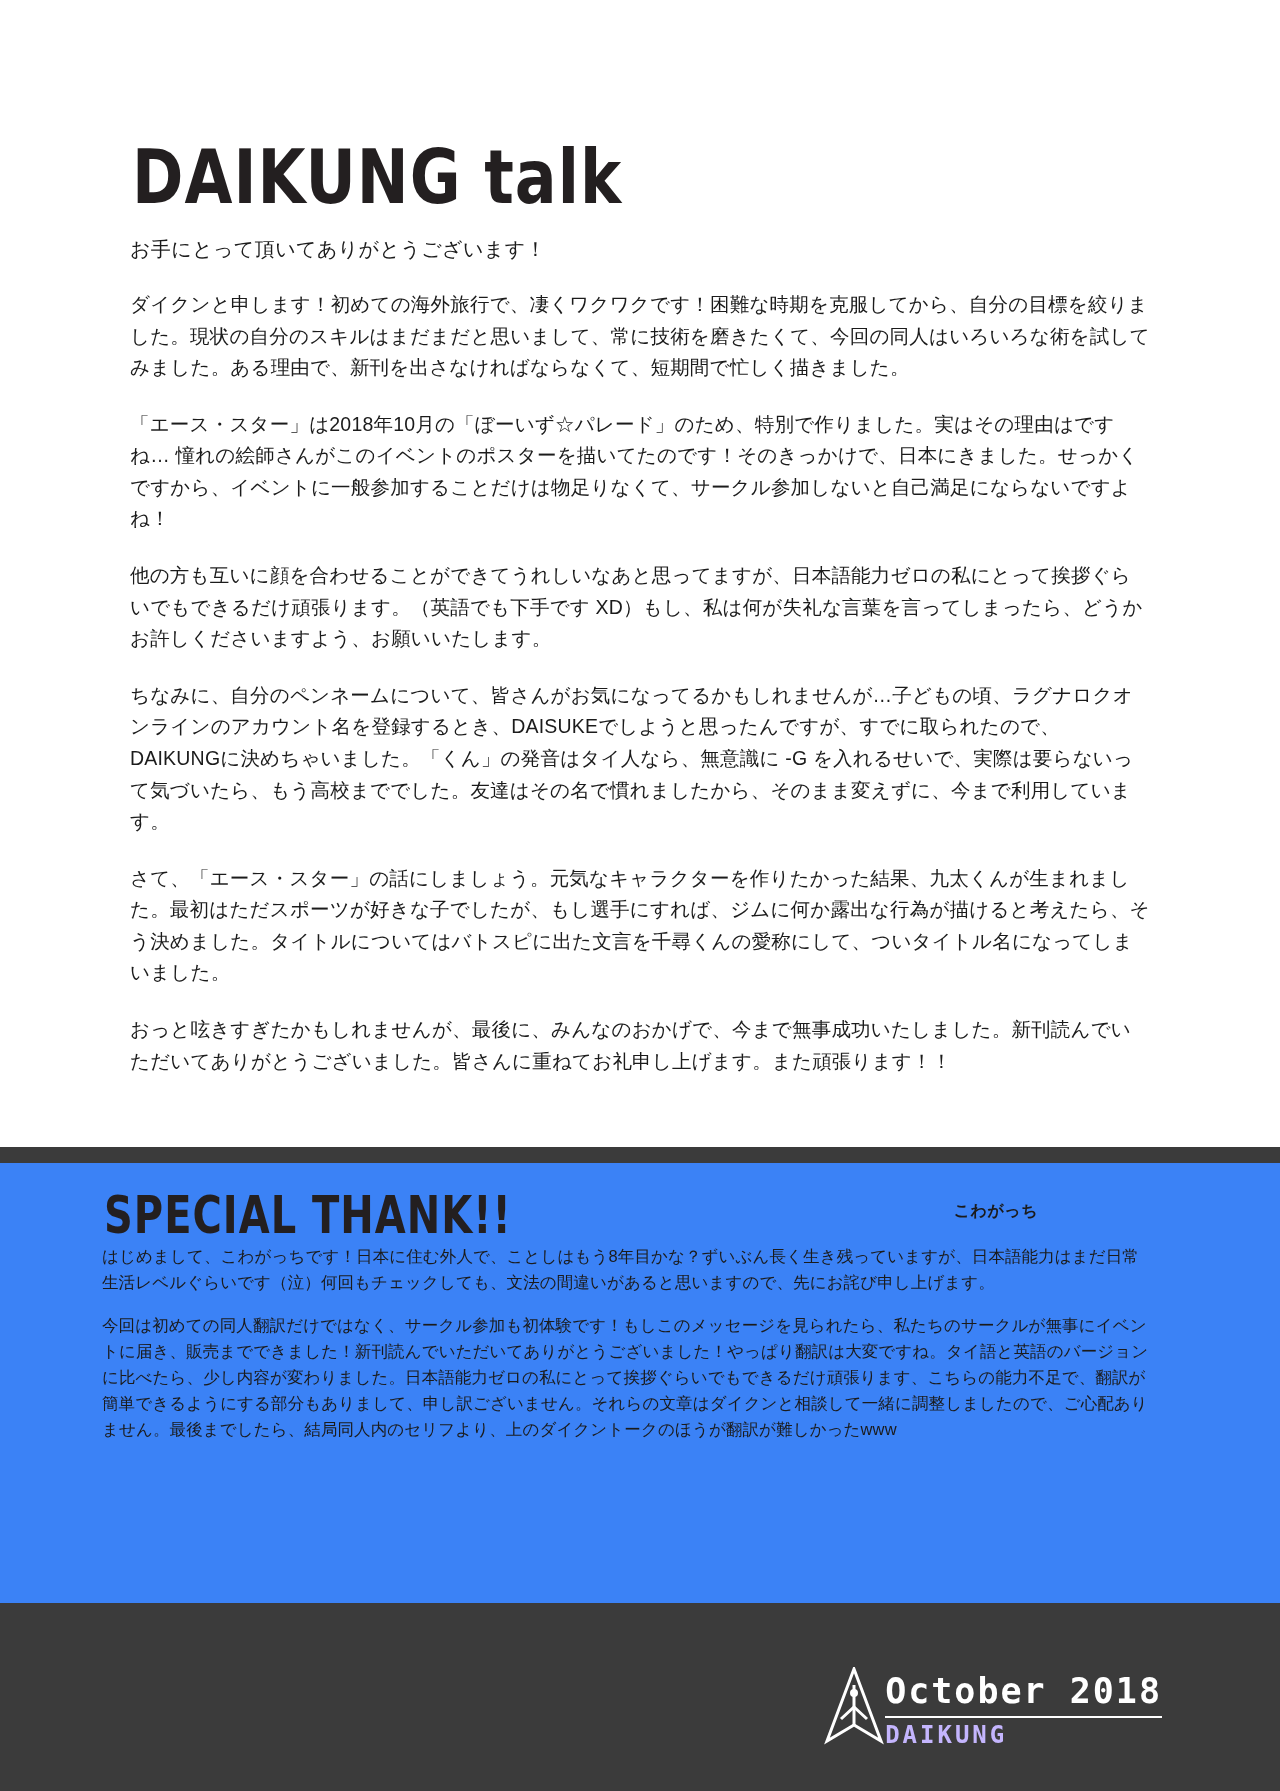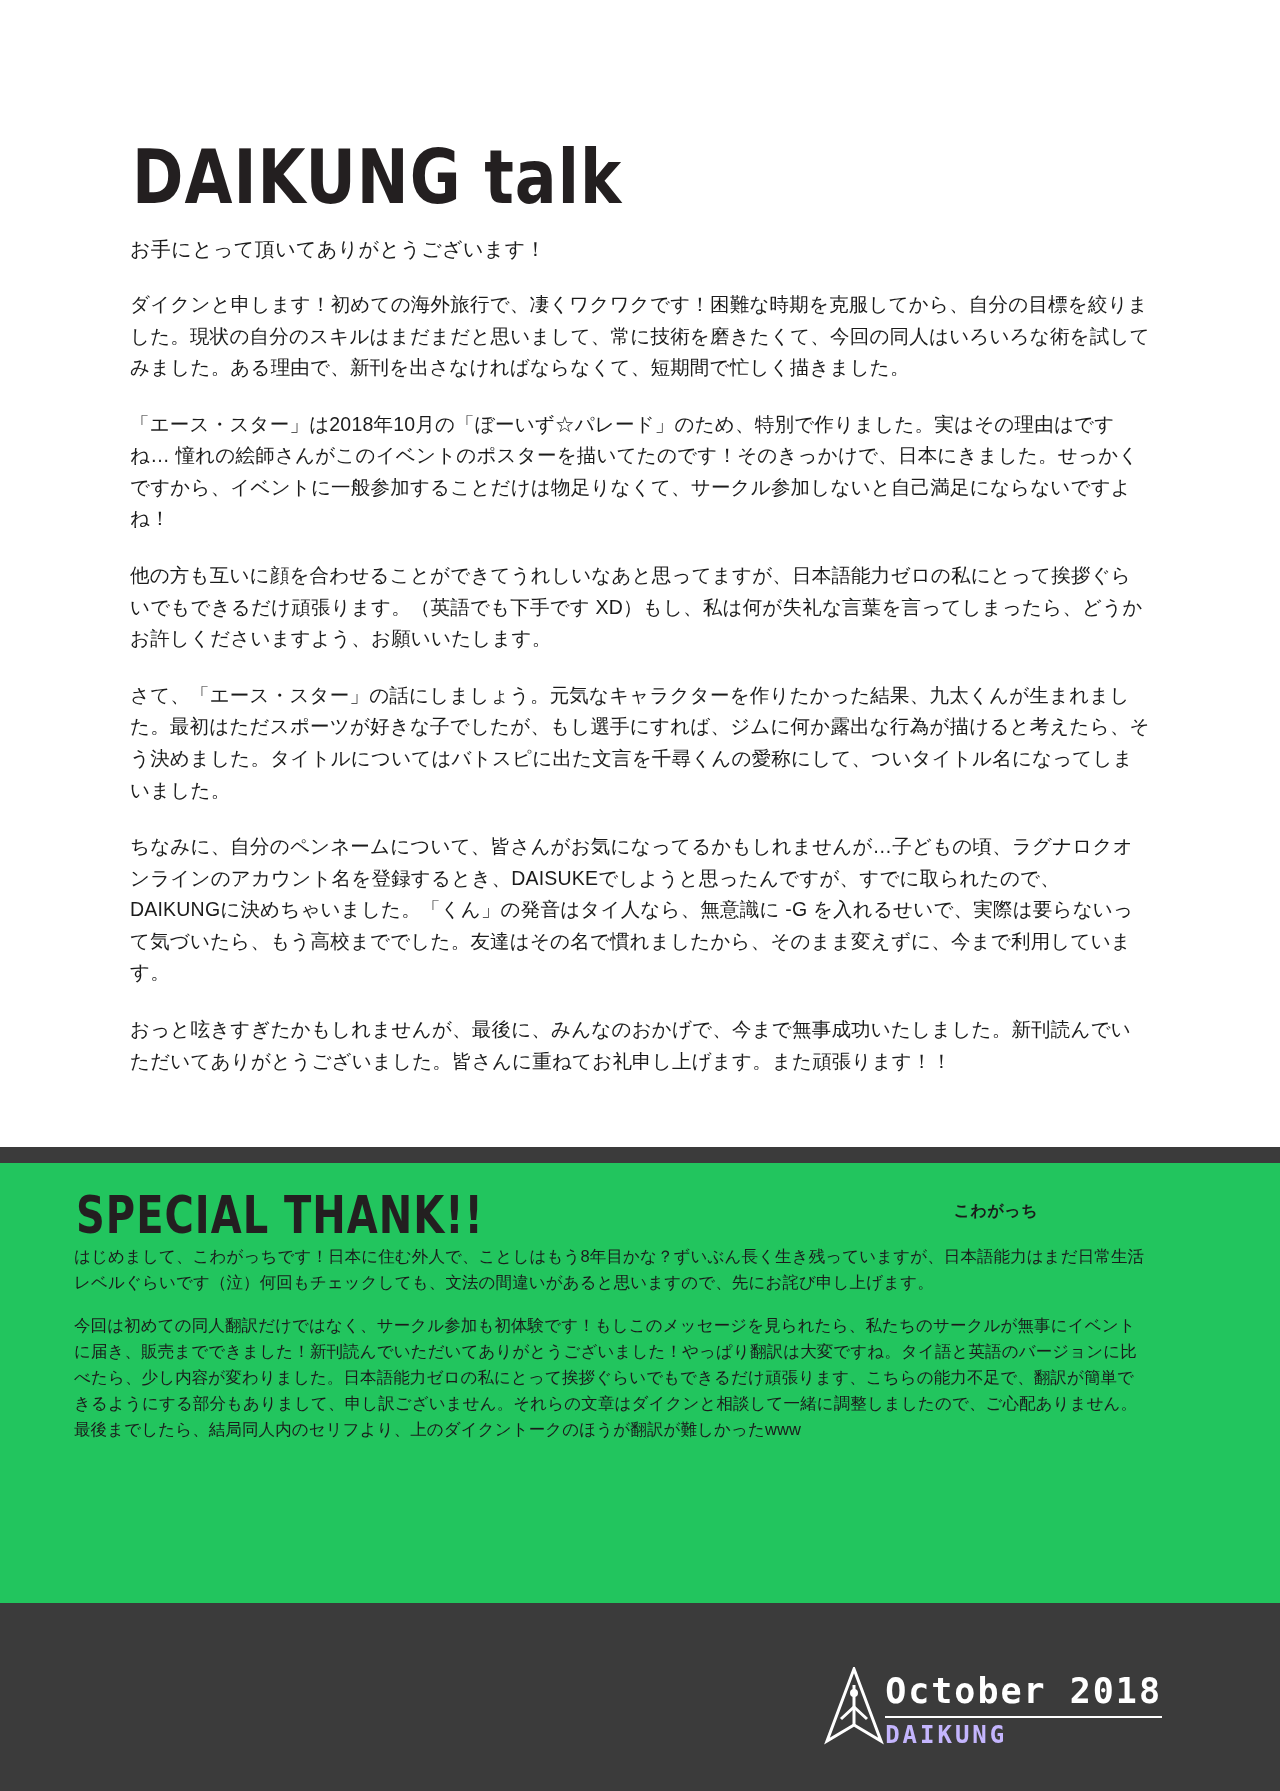--- a/index.html
+++ b/index.html
@@ -70,23 +70,23 @@
     background: #3b3b3b;
   }
 
   
   .thanks-section {
     position: absolute;
     left: 0;
     top: 1163px;
     width: 1280px;
     height: 440px;
-    background: #22c55e;
-    box-sizing: border-box;
-    padding: 22px 130px 0 74px;
+    background: #3b82f6;
+    box-sizing: border-box;
+    padding: 22px 130px 0 102px;
   }
   .thanks-head {
     position: relative;
     display: block;
     height: 58px;
   }
   .thanks-title {
     font-family: "DejaVu Sans", sans-serif;
     font-weight: bold;
     font-size: 40px;
@@ -168,22 +168,22 @@
 
 <div class="page">
 
   <div class="top-section">
     <div class="main-title">DAIKUNG talk</div>
     <div class="greeting">お手にとって頂いてありがとうございます！</div>
 
     <p class="para">ダイクンと申します！初めての海外旅行で、凄くワクワクです！困難な時期を克服してから、自分の目標を絞りました。現状の自分のスキルはまだまだと思いまして、常に技術を磨きたくて、今回の同人はいろいろな術を試してみました。ある理由で、新刊を出さなければならなくて、短期間で忙しく描きました。</p>
     <p class="para">「エース・スター」は2018年10月の「ぼーいず☆パレード」のため、特別で作りました。実はその理由はですね… 憧れの絵師さんがこのイベントのポスターを描いてたのです！そのきっかけで、日本にきました。せっかくですから、イベントに一般参加することだけは物足りなくて、サークル参加しないと自己満足にならないですよね！</p>
     <p class="para">他の方も互いに顔を合わせることができてうれしいなあと思ってますが、日本語能力ゼロの私にとって挨拶ぐらいでもできるだけ頑張ります。（英語でも下手です XD）もし、私は何が失礼な言葉を言ってしまったら、どうかお許しくださいますよう、お願いいたします。</p>
+    <p class="para">ちなみに、自分のペンネームについて、皆さんがお気になってるかもしれませんが…子どもの頃、ラグナロクオンラインのアカウント名を登録するとき、DAISUKEでしようと思ったんですが、すでに取られたので、DAIKUNGに決めちゃいました。「くん」の発音はタイ人なら、無意識に -G を入れるせいで、実際は要らないって気づいたら、もう高校まででした。友達はその名で慣れましたから、そのまま変えずに、今まで利用しています。</p>
     <p class="para">さて、「エース・スター」の話にしましょう。元気なキャラクターを作りたかった結果、九太くんが生まれました。最初はただスポーツが好きな子でしたが、もし選手にすれば、ジムに何か露出な行為が描けると考えたら、そう決めました。タイトルについてはバトスピに出た文言を千尋くんの愛称にして、ついタイトル名になってしまいました。</p>
-    <p class="para">ちなみに、自分のペンネームについて、皆さんがお気になってるかもしれませんが…子どもの頃、ラグナロクオンラインのアカウント名を登録するとき、DAISUKEでしようと思ったんですが、すでに取られたので、DAIKUNGに決めちゃいました。「くん」の発音はタイ人なら、無意識に -G を入れるせいで、実際は要らないって気づいたら、もう高校まででした。友達はその名で慣れましたから、そのまま変えずに、今まで利用しています。</p>
     <p class="para">おっと呟きすぎたかもしれませんが、最後に、みんなのおかげで、今まで無事成功いたしました。新刊読んでいただいてありがとうございました。皆さんに重ねてお礼申し上げます。また頑張ります！！</p>
   </div>
 
   <div class="divider-band"></div>
 
   <div class="thanks-section">
     <div class="thanks-head">
       <span class="thanks-title">SPECIAL THANK!!</span>
       <span class="thanks-author">こわがっち</span>
     </div>

